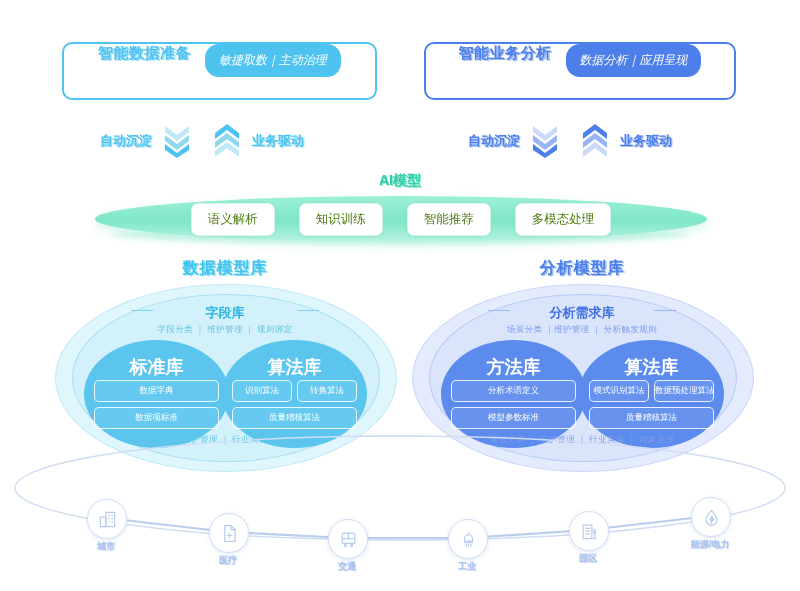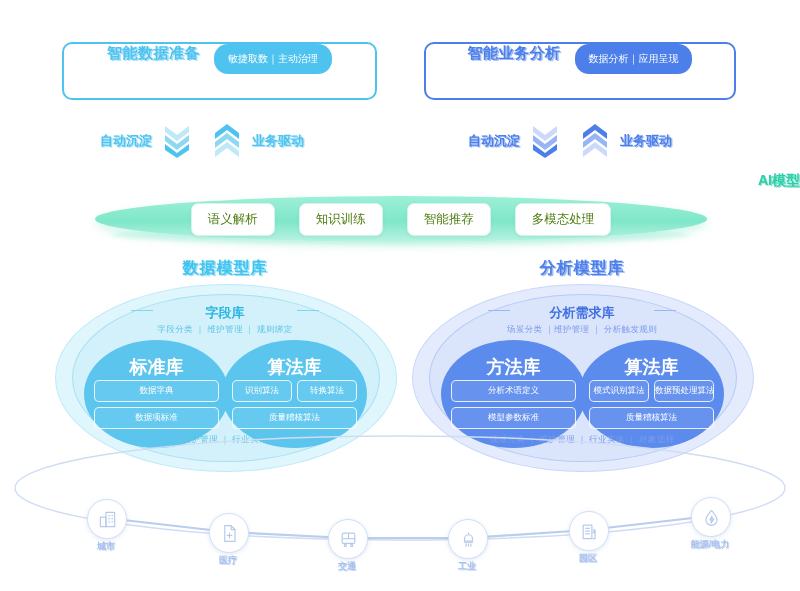--- a/index.html
+++ b/index.html
@@ -8,36 +8,36 @@
   #stage{position:absolute;left:0;top:0;width:800px;height:591px;}
 
   
   .panel{position:absolute;top:42px;height:58px;border-radius:10px;background:#fff;
          display:flex;align-items:flex-start;justify-content:center;box-sizing:border-box;}
   .panel.left{left:62px;width:315px;border:2px solid #4FC3F0;}
   .panel.right{left:424px;width:312px;border:2px solid #4C7FEA;}
   .panel-title{font-size:15px;font-weight:bold;letter-spacing:.5px;margin-right:14px;}
   .panel.left .panel-title{color:#4FC3F0;text-shadow:1.5px 1px 0 rgba(79,195,240,.55);}
   .panel.right .panel-title{color:#4C7FEA;text-shadow:1.5px 1px 0 rgba(76,127,234,.55);}
-  .panel-badge{color:#fff;font-size:10px;border-radius:14px;padding:8px 14px;white-space:nowrap;}
+  .panel-badge{color:#fff;font-size:12px;border-radius:14px;padding:8px 14px;white-space:nowrap;font-style:italic;}
   .panel.left .panel-badge{background:#4FC3F0;}
   .panel.right .panel-badge{background:#4C7FEA;}
 
   
   .flowrow{position:absolute;top:124px;height:34px;display:flex;align-items:center;}
   .flowrow.left{left:100px;width:250px;}
   .flowrow.right{left:468px;width:248px;}
   .flow-label{font-size:13px;font-weight:bold;white-space:nowrap;}
   .flowrow.left .flow-label{color:#4FC3F0;text-shadow:1.2px .8px 0 rgba(79,195,240,.5);}
   .flowrow.right .flow-label{color:#4C7FEA;text-shadow:1.2px .8px 0 rgba(76,127,234,.5);}
   .chev{width:34px;display:flex;flex-direction:column;align-items:center;gap:1px;margin:0 8px;}
   .chev svg{display:block;}
 
   
-  .ai-title{position:absolute;top:172px;left:0;width:800px;text-align:right;
+  .ai-title{position:absolute;top:172px;left:0;width:800px;text-align:center;
             font-size:14px;font-weight:bold;color:#2ecfa8;
             text-shadow:1.3px .9px 0 rgba(46,207,168,.55);}
   .ai-band{position:absolute;left:95px;top:196px;width:612px;height:46px;
            border-radius:50%/50%;
            background:linear-gradient(180deg,#9df0d7 0%,#7fe7c9 55%,#b9f3e2 100%);
            box-shadow:0 4px 10px rgba(130,230,200,.35);}
   .ai-band-sh{position:absolute;left:110px;top:226px;width:580px;height:18px;
               border-radius:50%;background:rgba(150,235,210,.35);filter:blur(2px);}
   .ai-pills{position:absolute;left:95px;top:199px;width:612px;height:40px;
             display:flex;align-items:center;justify-content:center;gap:24px;}

